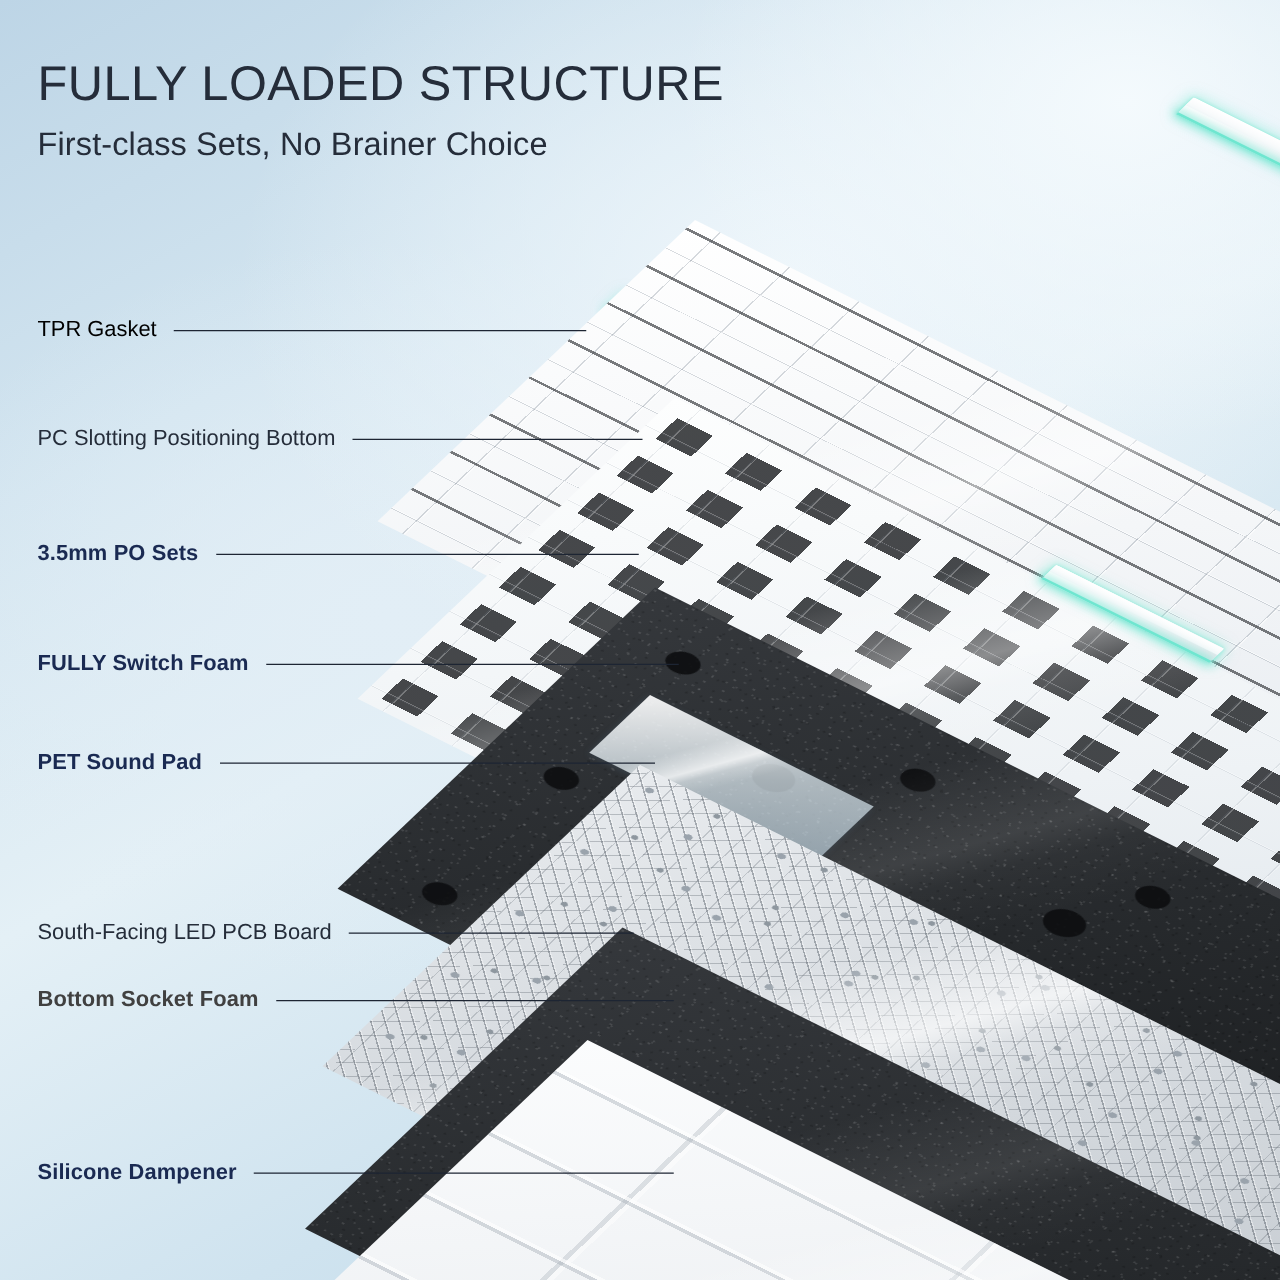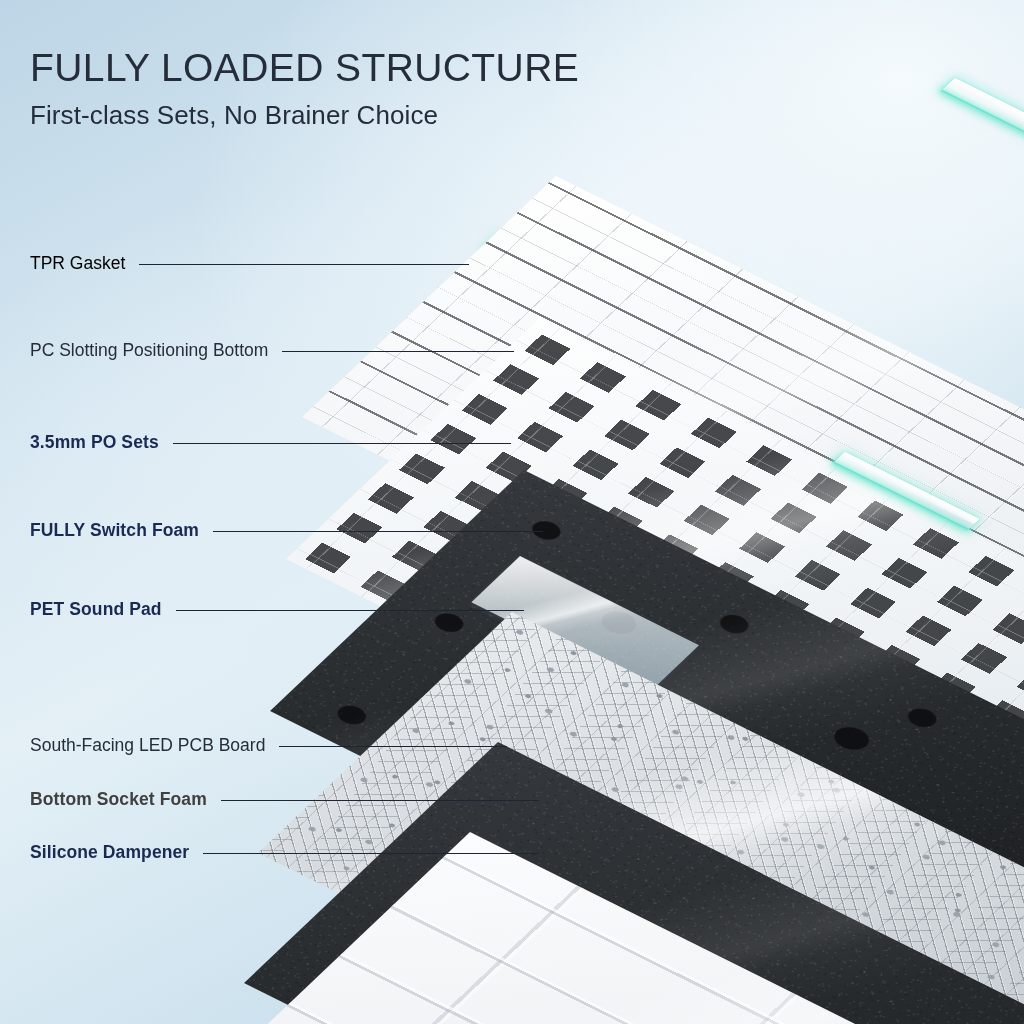--- a/index.html
+++ b/index.html
@@ -280,19 +280,19 @@
         <span class="lead" style="width: 348px; border-top-color: rgb(29, 37, 51);"></span>
       </div>
       <div class="callout reg" style="top: 736px;">
         <span class="lab" style="color: rgb(37, 45, 58);">South-Facing LED PCB Board</span>
         <span class="lead" style="width: 228px; border-top-color: rgb(29, 37, 51);"></span>
       </div>
       <div class="callout bold" style="top: 790px;">
         <span class="lab" style="color: #404040;">Bottom Socket Foam</span>
         <span class="lead" style="width: 318px; border-top-color: rgb(29, 37, 51);"></span>
       </div>
-      <div class="callout bold" style="top: 843px;">
+      <div class="callout bold" style="top: 928px;">
         <span class="lab" style="color: rgb(26, 42, 82);">Silicone Dampener</span>
         <span class="lead" style="width: 336px; border-top-color: rgb(29, 37, 51);"></span>
       </div>
     </div>
 
 </div>
 
 </body></html>

